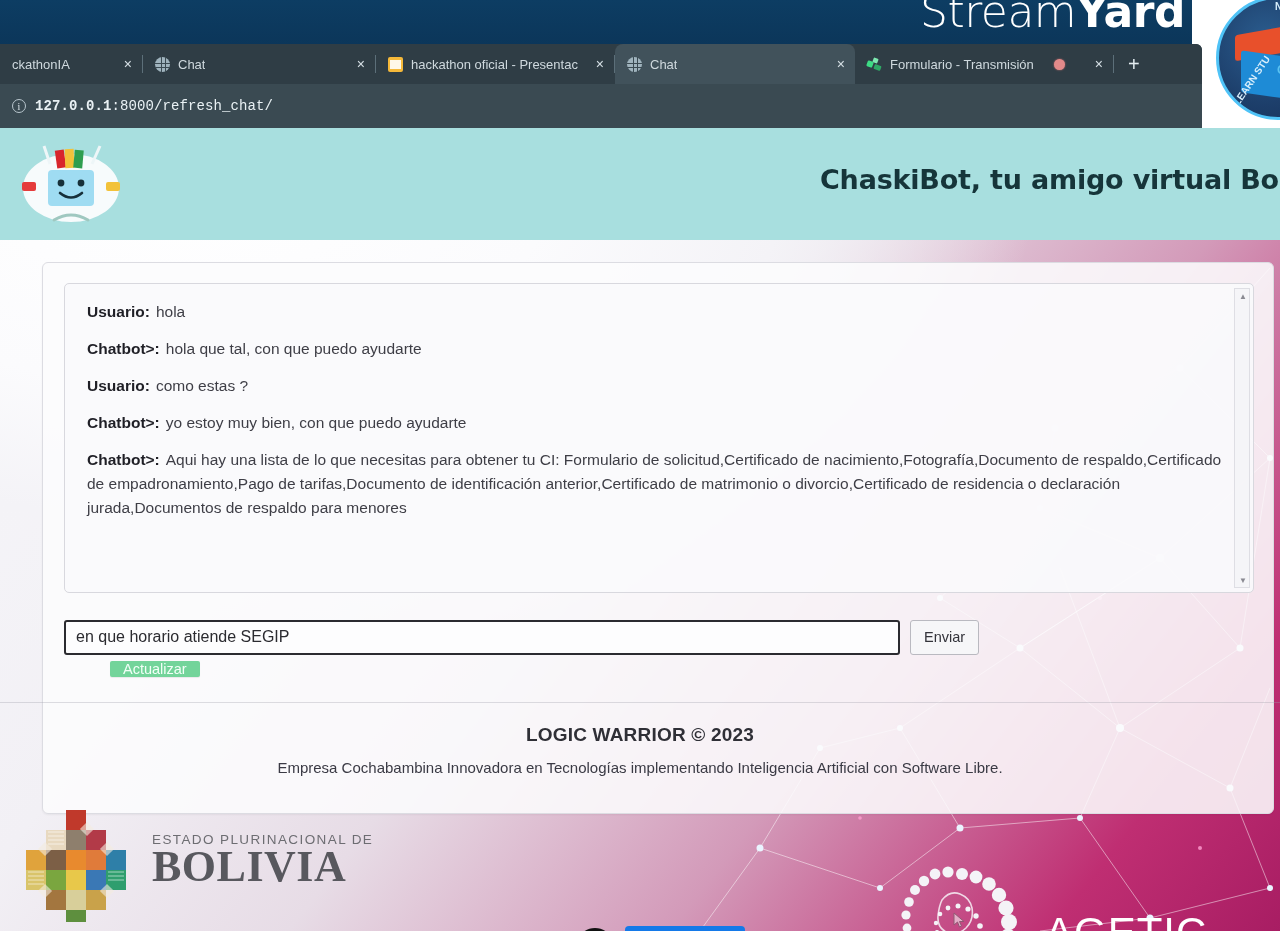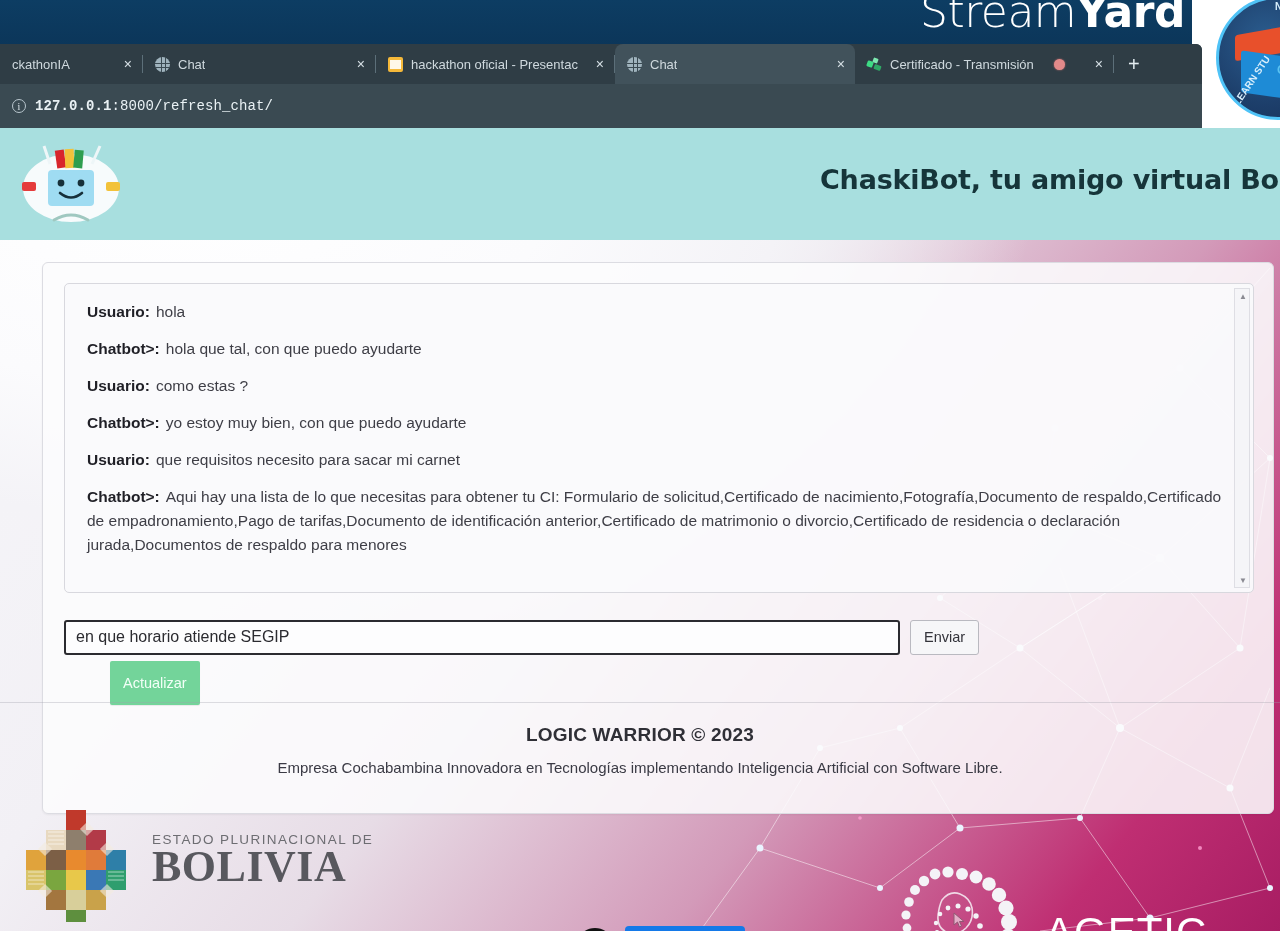--- a/index.html
+++ b/index.html
@@ -204,21 +204,21 @@
     display: flex; align-items: center;
   }
   .btn-enviar {
     height: 35px; padding: 0 13px;
     border: 1px solid #b9b9c0; border-radius: 3px;
     background: #f6f6f8; color: #33333a; font-size: 14.5px;
     display: flex; align-items: center;
   }
   .btn-actualizar {
     position: absolute; left: 67px; top: 398px;
-    height: 44px; padding: 0 13px;
+    height: 16px; padding: 0 13px;
     background: #73d49a; border: none; border-radius: 2px;
     color: #f2fff7; font-size: 14.5px;
     display: flex; align-items: center;
     box-shadow: 0 1px 1px rgba(0,0,0,0.07);
   }
   .cursor {
     position: absolute; left: 908px; top: 648px; width: 16px; height: 20px;
     opacity: 0.55;
   }
 
@@ -327,21 +327,21 @@
         <span class="tab-title">Chat</span>
         <span class="tab-close">×</span>
       </div>
 
       <div class="tab" style="width:258px">
         <span class="favicon fav-sy">
             <i class="g1"></i>
             <i class="g2"></i>
             <i class="g3"></i>
           </span>
-        <span class="tab-title">Certificado - Transmisión</span>
+        <span class="tab-title">Formulario - Transmisión</span>
         <span class="rec-dot" style="margin-left:12px"></span>
         <span class="tab-close">×</span>
       </div>
       <div class="tab-sep"></div>
       <div class="new-tab">+</div>
     </div>
 
     <div class="urlbar">
       <span class="info-icon">i</span>
       <span class="url-text"><b>127.0.0.1</b><span>:8000/refresh_chat/</span></span>
@@ -415,23 +415,20 @@
           <span class="who">Usuario</span><span class="body">hola</span>
         </div>
         <div class="msg">
           <span class="who">Chatbot&gt;</span><span class="body">hola que tal, con que puedo ayudarte</span>
         </div>
         <div class="msg">
           <span class="who">Usuario</span><span class="body">como estas ?</span>
         </div>
         <div class="msg">
           <span class="who">Chatbot&gt;</span><span class="body">yo estoy muy bien, con que puedo ayudarte</span>
-        </div>
-        <div class="msg">
-          <span class="who">Usuario</span><span class="body">que requisitos necesito para sacar mi carnet</span>
         </div>
         <div class="msg">
           <span class="who">Chatbot&gt;</span><span class="body">Aqui hay una lista de lo que necesitas para obtener tu CI: Formulario de solicitud,Certificado de nacimiento,Fotografía,Documento de respaldo,Certificado de empadronamiento,Pago de tarifas,Documento de identificación anterior,Certificado de matrimonio o divorcio,Certificado de residencia o declaración jurada,Documentos de respaldo para menores</span>
         </div>
 
         <div class="scrollbar">
           <div class="sb-arrow sb-up">▲</div>
           <div class="sb-arrow sb-down">▼</div>
         </div>
       </div>

